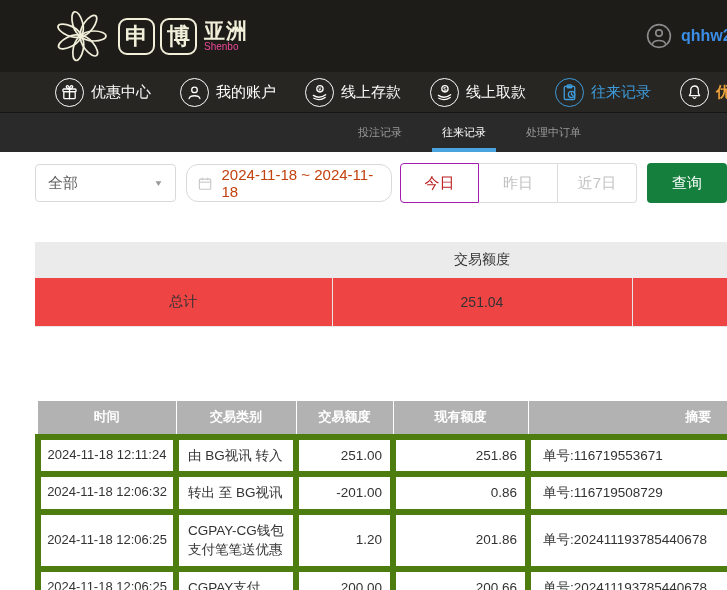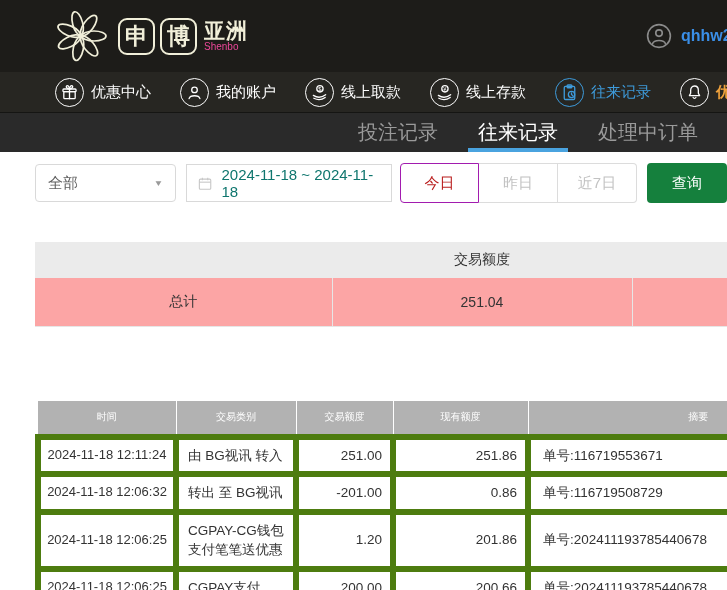--- a/index.html
+++ b/index.html
@@ -26,50 +26,50 @@
     display:flex; align-items:center; padding-left:55px; gap:29px; white-space:nowrap; overflow:hidden; }
   .nav-item { display:flex; align-items:center; gap:7px; color:#fdfdfd; font-size:15px; cursor:pointer; flex:0 0 auto; }
   .nav-item.active { color:#3e9bdb; }
   .nav-icon { width:29px; height:29px; border:1.5px solid currentColor; border-radius:50%;
     display:flex; align-items:center; justify-content:center; flex:0 0 auto; }
   .nav-icon svg { width:21px; height:21px; stroke:currentColor; fill:none; stroke-width:1.5; stroke-linecap:round; stroke-linejoin:round; }
   .nav-partial { color:#f0a23c; font-weight:bold; }
 
   
   .tabbar { height:39px; background:#2a2a2a; display:flex; align-items:stretch; padding-left:352px; gap:28px; }
-  .tab { position:relative; display:flex; align-items:center; font-size:20px; color:#9a9a9a; padding:0 6px; cursor:pointer; }
+  .tab { position:relative; display:flex; align-items:center; font-size:11px; color:#9a9a9a; padding:0 6px; cursor:pointer; }
   .tab.active { color:#ffffff; }
   .tab.active::after { content:""; position:absolute; left:-4px; right:-4px; bottom:0; height:4px; background:#4aa3df; }
 
   
   .filters { display:flex; align-items:center; margin:11px 0 0 35px; gap:10px; }
   .select { width:153px; height:38px; border:1px solid #d9d9d9; border-radius:4px;
     display:flex; align-items:center; padding:16px 12px; color:#5f5f5f; font-size:15px; cursor:pointer; }
   .select .caret { margin-left:auto; font-size:10px; color:#9a9a9a; transform:scaleY(.85); }
-  .datebox { width:224px; height:38px; border:1px solid #d9d9d9; border-radius:0;
-    display:flex; align-items:center; gap:8px; padding:0 10px; color:#0f766e; font-size:15px; cursor:pointer; }
+  .datebox { width:224px; height:38px; border:1px solid #d9d9d9; border-radius:12px;
+    display:flex; align-items:center; gap:8px; padding:0 10px; color:#c2410c; font-size:15px; cursor:pointer; }
   .datebox svg { width:17px; height:17px; stroke:#c6c6c6; fill:none; stroke-width:1.6; }
   .btngroup { display:flex; height:40px; margin-left:-2px; }
   .qbtn { width:79px; height:40px; background:#fff; border:1px solid #dcdcdc; border-left-width:0;
     color:#c2c2c2; font-size:15px; display:flex; align-items:center; justify-content:center; cursor:pointer; }
   .qbtn:first-child { border-left-width:1px; border-radius:4px 0 0 4px; }
   .qbtn:last-child { border-radius:0 4px 4px 0; }
   .qbtn.active { border:1px solid #a21caf; color:#b91c1c; }
   .searchbtn { width:80px; height:40px; background:#15803d; border:none; border-radius:4px;
     color:#fff; font-size:15px; display:flex; align-items:center; justify-content:center; cursor:pointer; flex:0 0 auto; }
 
   
   .summary { margin:39px 0 0 35px; width:830px; border-collapse:collapse; table-layout:fixed; font-size:14px; color:#333; }
   .summary thead td { background:#ebebeb; height:36px; text-align:center; }
-  .summary tbody td { background:#fca5a5; height:48px; text-align:center; border-bottom:1px solid #e6e6e6; }
+  .summary tbody td { background:#ef4444; height:48px; text-align:center; border-bottom:1px solid #e6e6e6; }
   .summary tbody td + td { border-left:1px solid #e6e6e6; }
 
   
   .dtable { margin:74px 0 0 35px; width:830px; border-collapse:collapse; table-layout:fixed; font-size:13.5px; color:#333; }
-  .dtable thead th { background:#b2b2b2; color:#fff; height:36px; font-size:10px; font-weight:normal; text-align:center; border-right:1px solid #fff; }
+  .dtable thead th { background:#b2b2b2; color:#fff; height:36px; font-size:13px; font-weight:bold; text-align:center; border-right:1px solid #fff; }
   .dtable thead th:last-child { border-right:none; }
   .dtable tbody td { border:6px solid #4d7c0f; padding:6px 8px; background:#fff; line-height:1.45;margin-top:38px; }
   .dtable td.c-time { text-align:center; font-size:13px; white-space:nowrap; padding-left:2px; padding-right:2px; }
   .dtable td.c-type { text-align:left; padding-left:9px; }
   .dtable td.c-amt, .dtable td.c-bal { text-align:right; padding-right:8px; white-space:nowrap; }
   .dtable td.c-memo { text-align:left; padding-left:12px; }
 </style>
 </head>
 <body>
 
@@ -137,37 +137,37 @@
             <circle cx="12" cy="9" r="3.2"></circle>
             <path d="M5.8 19c1.2-4.4 11.2-4.4 12.4 0"></path>
           </svg>
       </span>
       <span>我的账户</span>
     </div>
     <div class="nav-item">
       <span class="nav-icon">
         <svg viewBox="0 0 24 24">
             <circle cx="12.5" cy="7.8" r="3.6"></circle>
+            <text x="12.5" y="10" text-anchor="middle" font-size="6.5" stroke="none" fill="currentColor">¥</text>
+            <path d="M5 15.3q7 4.6 14-.8"></path>
+            <path d="M5.5 18.6q6.8 3.6 13-.9"></path>
+          </svg>
+      </span>
+      <span>线上存款</span>
+    </div>
+    <div class="nav-item">
+      <span class="nav-icon">
+        <svg viewBox="0 0 24 24">
+            <circle cx="12.5" cy="7.8" r="3.6"></circle>
             <text x="12.5" y="10" text-anchor="middle" font-size="6.5" stroke="none" fill="currentColor">$</text>
             <path d="M5 15.3q7 4.6 14-.8"></path>
             <path d="M5.5 18.6q6.8 3.6 13-.9"></path>
           </svg>
       </span>
       <span>线上取款</span>
-    </div>
-    <div class="nav-item">
-      <span class="nav-icon">
-        <svg viewBox="0 0 24 24">
-            <circle cx="12.5" cy="7.8" r="3.6"></circle>
-            <text x="12.5" y="10" text-anchor="middle" font-size="6.5" stroke="none" fill="currentColor">¥</text>
-            <path d="M5 15.3q7 4.6 14-.8"></path>
-            <path d="M5.5 18.6q6.8 3.6 13-.9"></path>
-          </svg>
-      </span>
-      <span>线上存款</span>
     </div>
     <div class="nav-item active">
       <span class="nav-icon">
         <svg viewBox="0 0 24 24">
             <rect x="6" y="5" width="12" height="15" rx="1.5"></rect>
             <rect x="9.3" y="3.4" width="5.4" height="3.2" rx="1"></rect>
             <circle cx="14.3" cy="14.3" r="3.6"></circle>
             <path d="M14.3 12.6v1.8l1.3 1"></path>
           </svg>
       </span>

